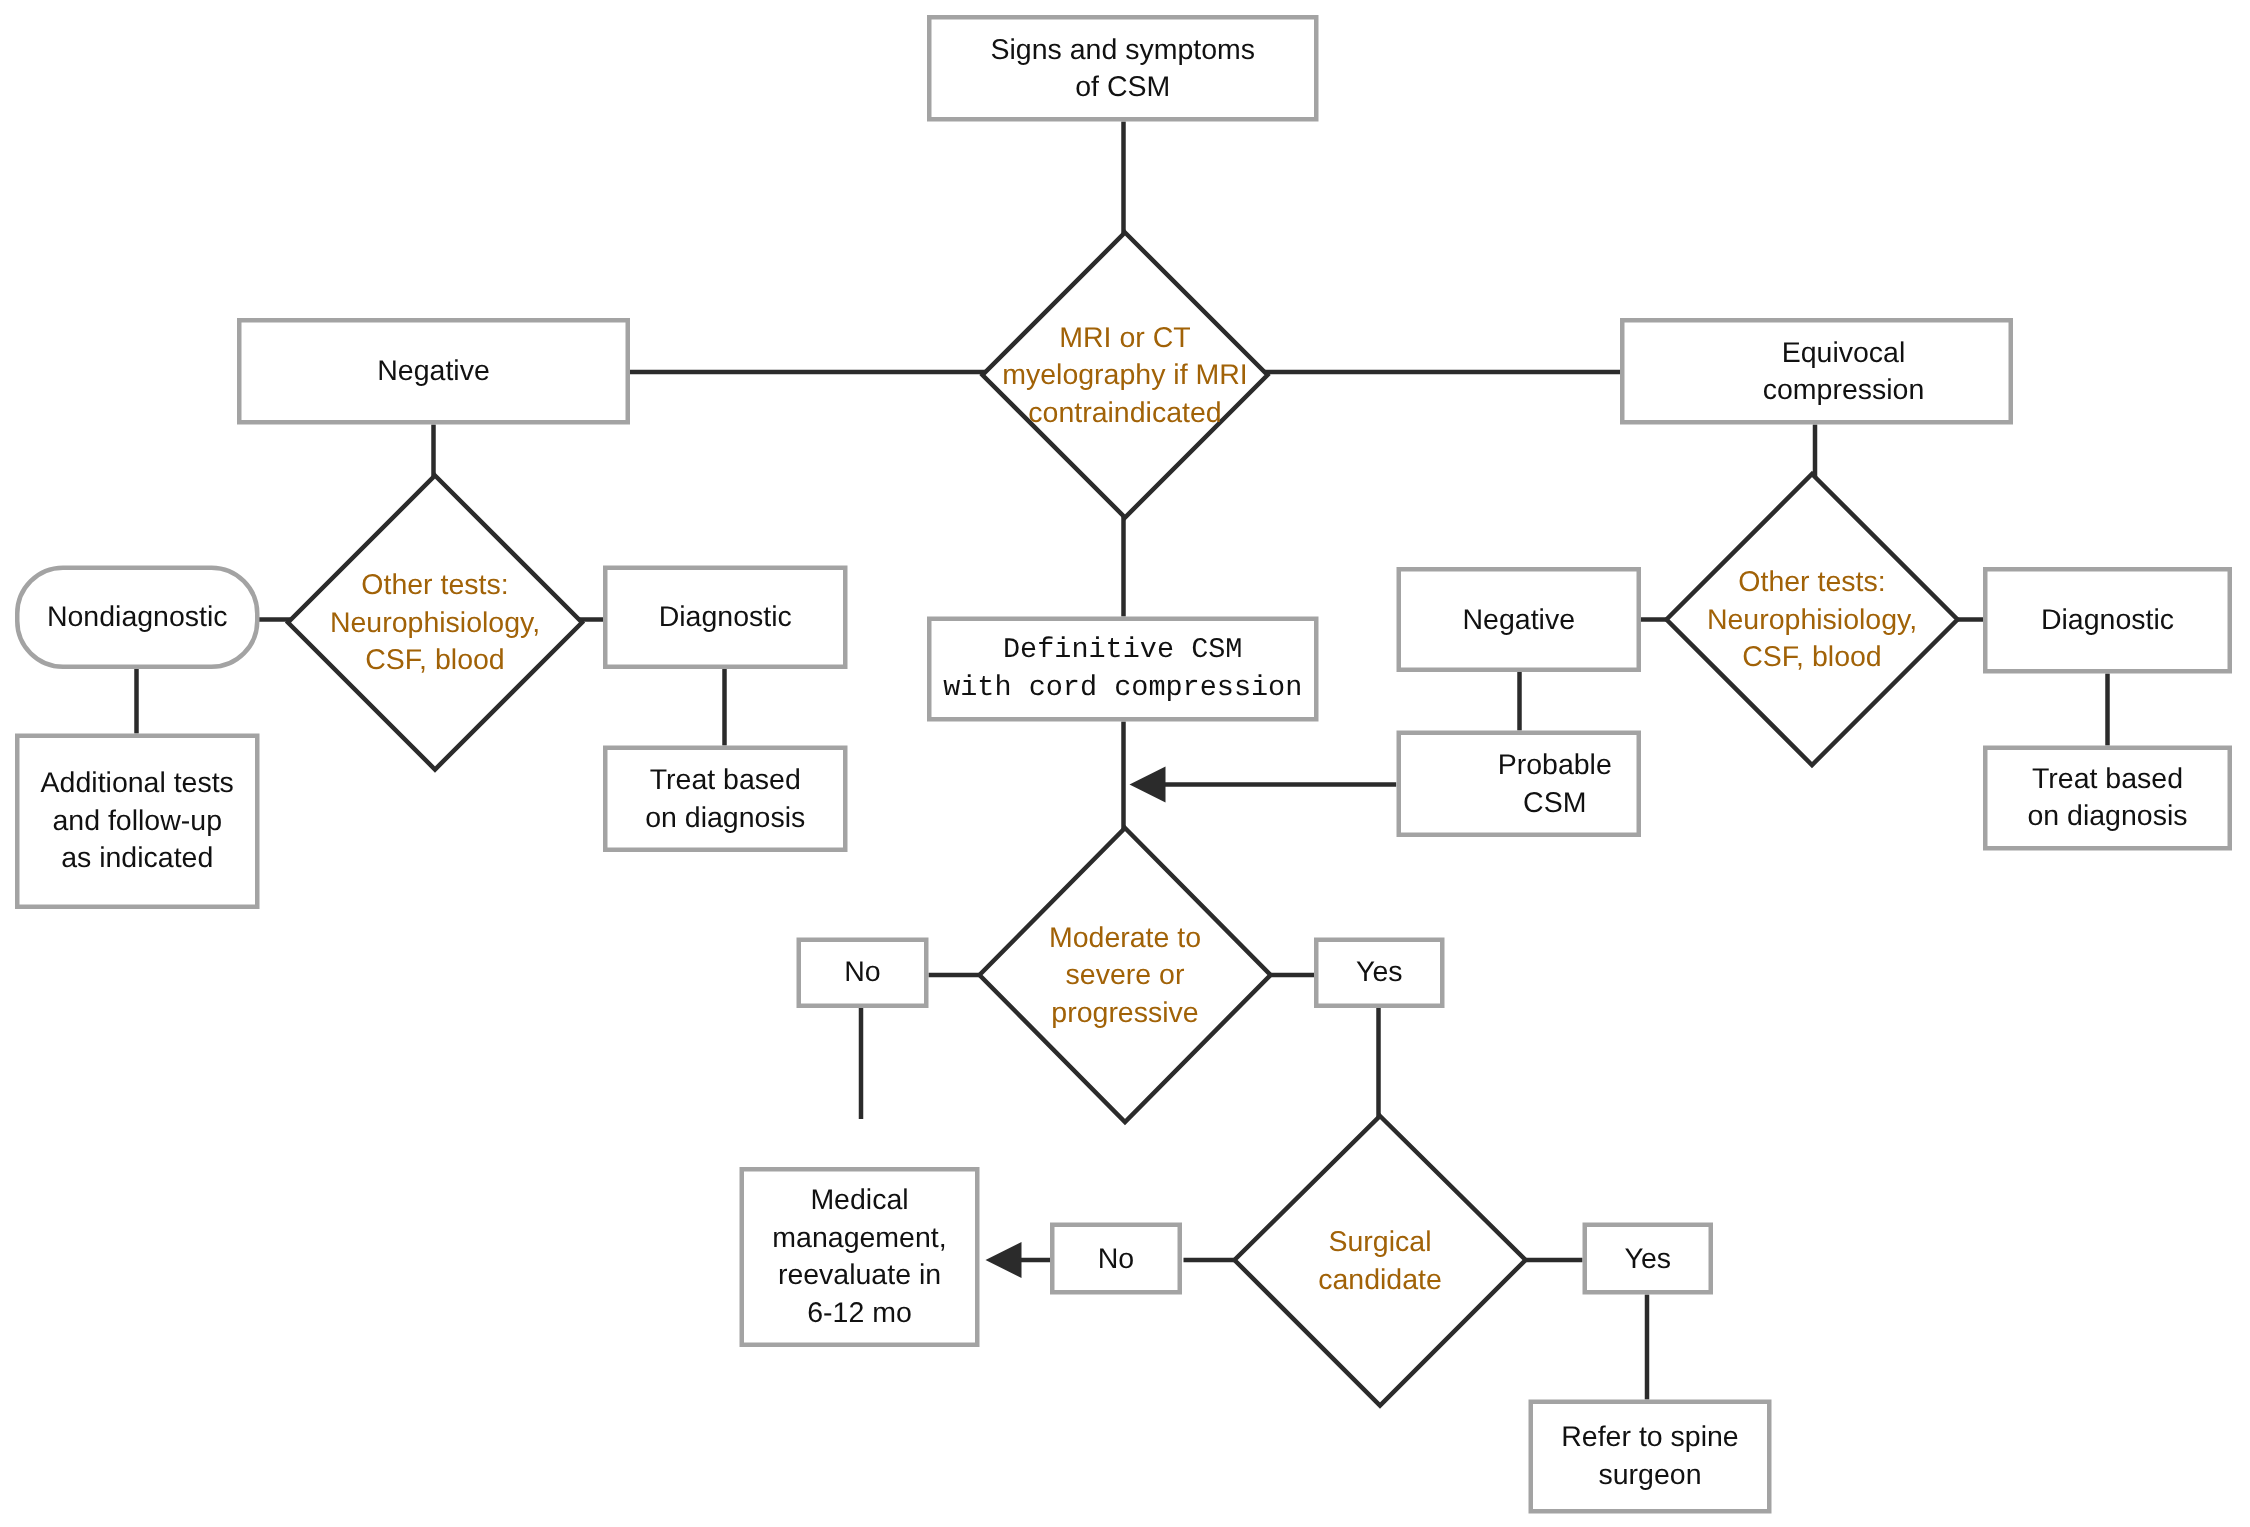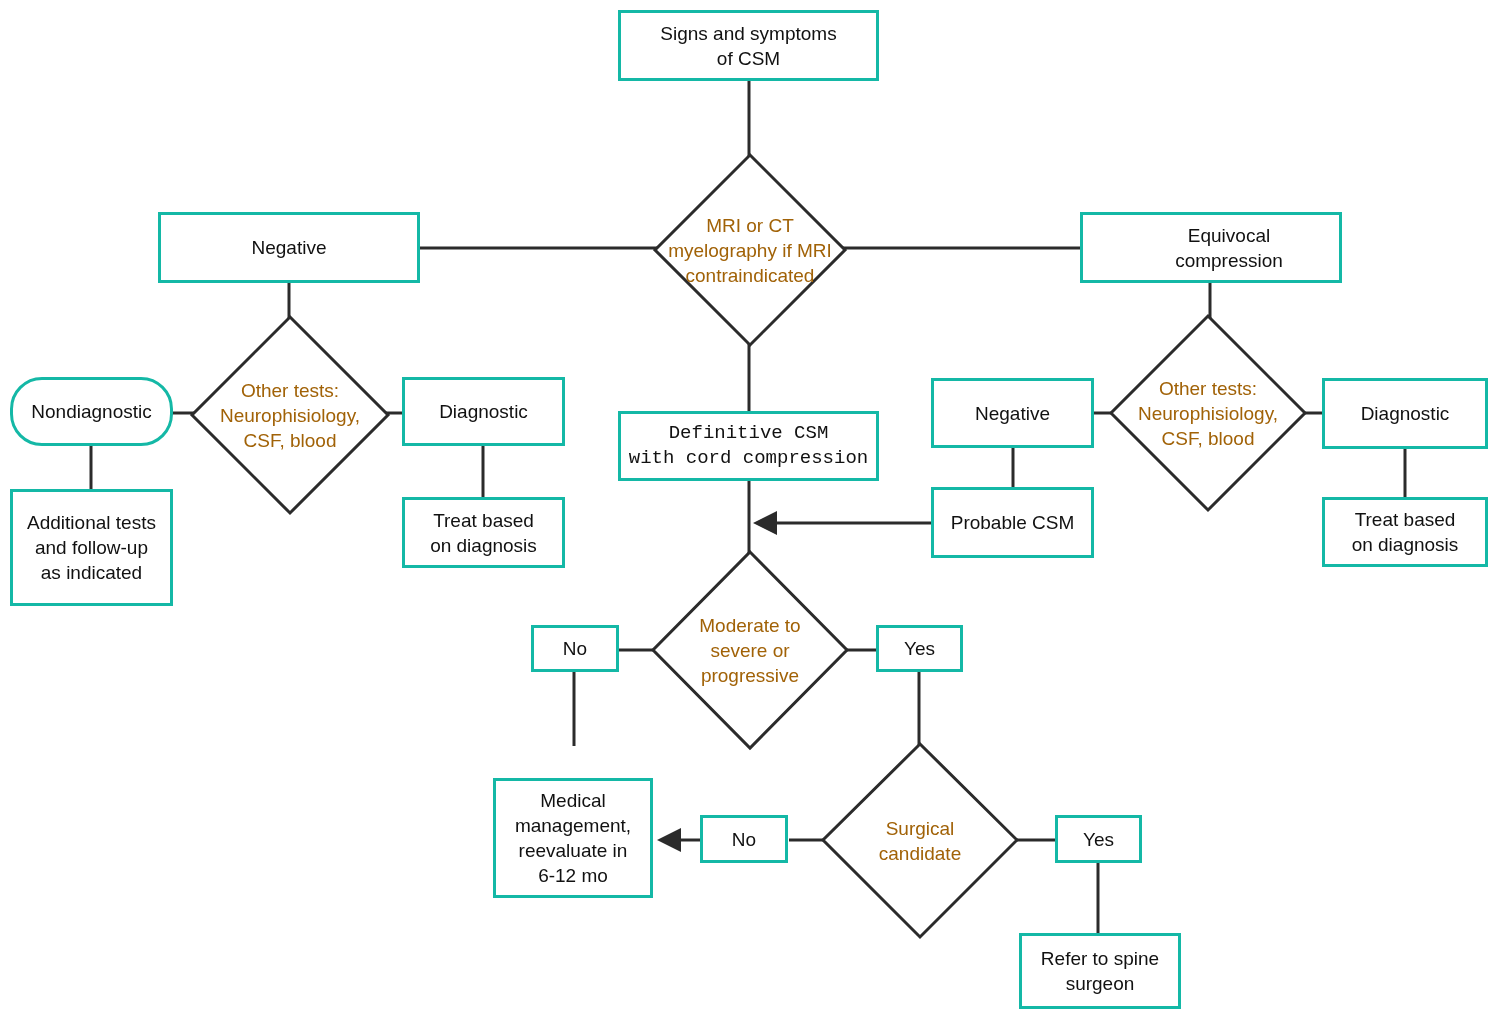--- a/index.html
+++ b/index.html
@@ -16,21 +16,21 @@
     overflow: hidden;
   }
   .canvas svg {
     position: absolute;
     left: 0;
     top: 0;
   }
   .box {
     position: absolute;
     box-sizing: border-box;
-    border: 3px solid #14b8a6;
+    border: 3px solid #a3a3a3;
     background: #ffffff;
     display: flex;
     align-items: center;
     justify-content: center;
     text-align: center;
     color: #111111;
     font-size: 19px;
     line-height: 25px;
   }
   .label, .dlabel-text {
@@ -131,21 +131,21 @@
 
   <div class="box" style="left:618px; top:411px; width:261px; height:70px;font-family:Liberation Mono, monospace;">
     <span class="label">Definitive CSM
 with cord compression</span>
   </div>
 
   <div class="box" style="left:931px; top:378px; width:163px; height:70px;">
     <span class="label">Negative</span>
   </div>
 
-  <div class="box" style="left:931px; top:487px; width:163px; height:71px;">
+  <div class="box" style="left:931px; top:487px; width:163px; height:71px;padding-left:48px;">
     <span class="label">Probable CSM</span>
   </div>
 
   <div class="box" style="left:1322px; top:378px; width:166px; height:71px;">
     <span class="label">Diagnostic</span>
   </div>
 
   <div class="box" style="left:1322px; top:497px; width:166px; height:70px;">
     <span class="label">Treat based
 on diagnosis</span>

